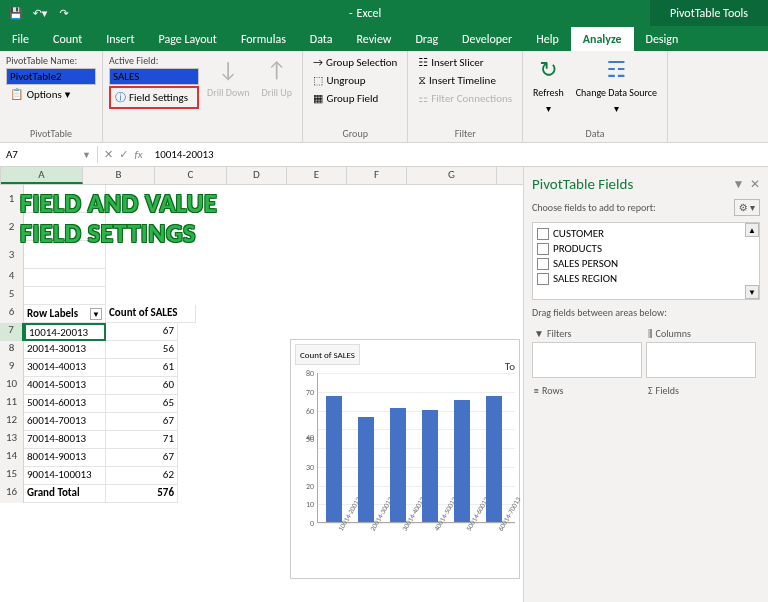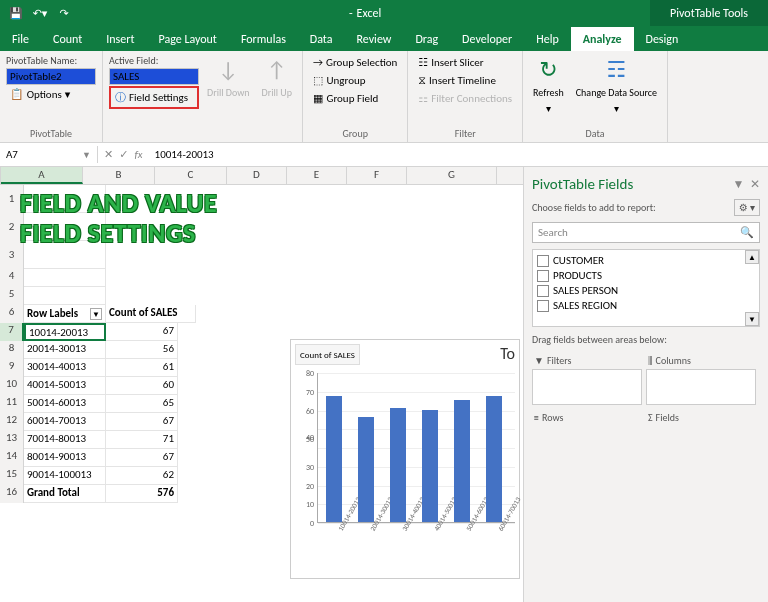--- a/index.html
+++ b/index.html
@@ -283,21 +283,21 @@
       </div>
     </div>
 
     <div class="overlay-title">
       <div>FIELD AND VALUE</div>
       <div>FIELD SETTINGS</div>
     </div>
 
     <div class="chartbox">
       <span class="chart-title">Count of SALES</span>
-      <span style="position:absolute;right:4px;top:4px;font-size:16px;color:#333">To</span>
+      <span style="position:absolute;right:4px;top:20px;font-size:11px;color:#333">To</span>
       <div class="chart-area" id="chartArea">
           <div class="gridline" style="top: 150px;"></div>
           <div class="ytick" style="top: 150px;">0</div>
           <div class="gridline" style="top: 131.25px;"></div>
           <div class="ytick" style="top: 131.25px;">10</div>
           <div class="gridline" style="top: 112.5px;"></div>
           <div class="ytick" style="top: 112.5px;">20</div>
           <div class="gridline" style="top: 93.75px;"></div>
           <div class="ytick" style="top: 93.75px;">30</div>
           <div class="gridline" style="top: 75px;"></div>
@@ -328,24 +328,20 @@
 
   <div class="fieldpane">
     <div class="fp-head">
       <span class="fp-title">PivotTable Fields</span>
       <span><span style="color:#888">▼</span>&nbsp;&nbsp;<span style="color:#888">✕</span></span>
     </div>
     <div class="fp-sub">
       <span>Choose fields to add to report:</span>
       <span class="gear">⚙ ▾</span>
     </div>
-    <div class="search">
-        <span>Search</span>
-        <span>🔍</span>
-      </div>
     <div class="fldlist">
       <div class="scrollbtn" style="top:0">▲</div>
       <div class="flditem">
           <span class="chk"></span>
           <span>CUSTOMER</span>
         </div>
       <div class="flditem">
           <span class="chk"></span>
           <span>PRODUCTS</span>
         </div>

